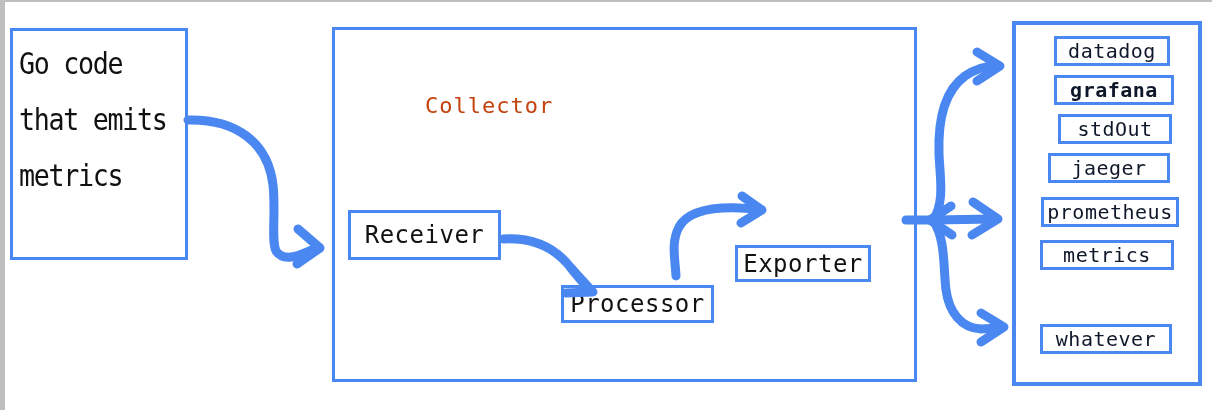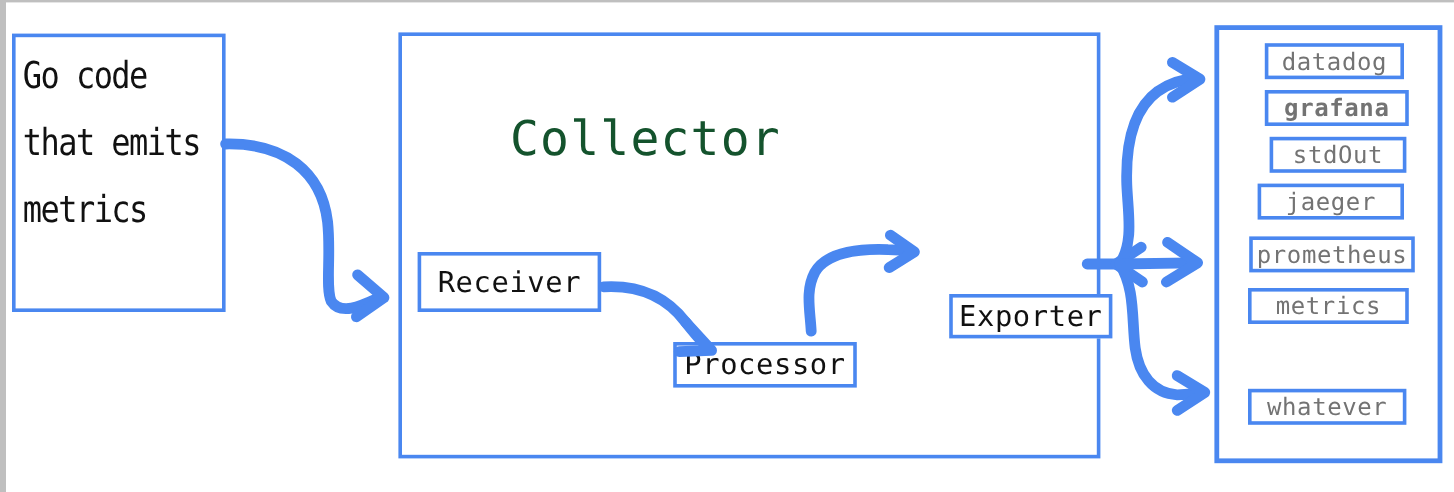--- a/index.html
+++ b/index.html
@@ -64,52 +64,52 @@
     top: 25px;
     width: 585px;
     height: 355px;
     display: block;
     border-width: 3px;
   }
   #collector-title {
     position: absolute;
     left: 90px;
     top: 63px;
-    font-size: 40px;
+    font-size: 22px;
     letter-spacing: 1px;
-    color: #14532d;
+    color: #c2410c;
   }
 
   .stage {
     font-size: 24px;
     letter-spacing: 0.5px;
     border-width: 3px;
   }
   #receiver-box { left: 343px; top: 208px; width: 153px; height: 50px; }
   #processor-box { left: 556px; top: 283px; width: 153px; height: 38px; }
-  #exporter-box  { left: 786px; top: 199px; width: 136px; height: 37px; margin-top: 44px; }
+  #exporter-box  { left: 730px; top: 199px; width: 136px; height: 37px; margin-top: 44px; }
 
   
   #destinations-box {
     left: 1007px;
     top: 19px;
     width: 190px;
     height: 365px;
     display: block;
     border-width: 4px;
     padding: 0;
   }
   .dest {
     position: absolute;
     box-sizing: border-box;
     background: #ffffff;
     border: 3px solid #4a87f0;
     font-size: 20px;
     letter-spacing: 0.5px;
-    color: #737373;
+    color: #0f172a;
     display: flex;
     align-items: center;
     justify-content: center;
     height: 30px;
     white-space: nowrap;
   }
 
   
   #arrows {
     position: absolute;

